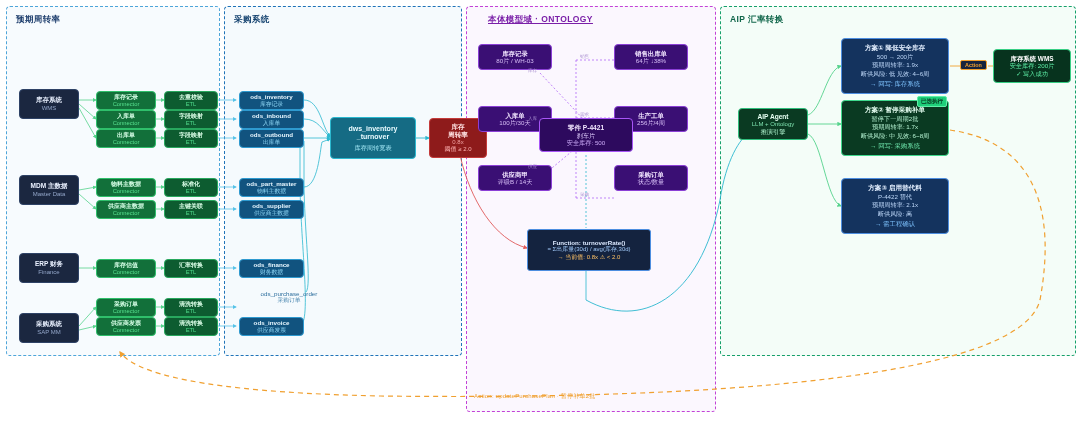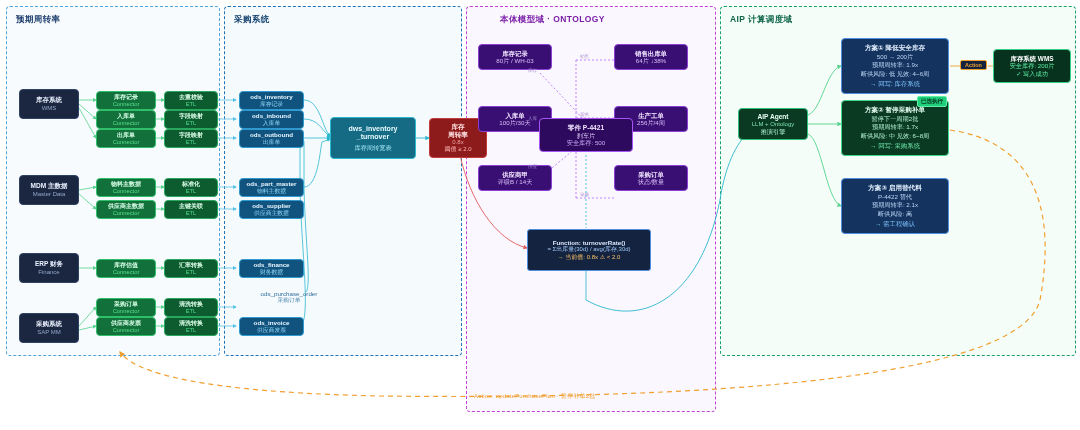--- a/index.html
+++ b/index.html
@@ -8,21 +8,21 @@
 
   
   .domain{position:absolute;border:1.4px dashed;border-radius:4px;}
   .domain-title{position:absolute;font-size:8.5px;font-weight:bold;letter-spacing:.4px;}
 
   #dom-collect{left:6px;top:6px;width:212px;height:348px;border-color:#4ea5d9;background:#f7fbfe;}
   #dom-collect-title{left:16px;top:14px;color:#1f3f6e;}
   #dom-platform{left:224px;top:6px;width:236px;height:348px;border-color:#1f73b8;background:#f5fafd;}
   #dom-platform-title{left:234px;top:14px;color:#12406e;}
   #dom-onto{left:466px;top:6px;width:248px;height:404px;border-color:#c242d6;background:#fbf7fe;}
-  #dom-onto-title{left:500px;top:14px;color:#7a1fa8;}
+  #dom-onto-title{left:488px;top:14px;color:#7a1fa8;text-decoration:underline;}
   #dom-aip{left:720px;top:6px;width:354px;height:348px;border-color:#16a06a;background:#f4fdf8;}
   #dom-aip-title{left:730px;top:14px;color:#10664a;}
 
   
   .node{position:absolute;box-sizing:border-box;border-radius:4px;display:flex;
         flex-direction:column;align-items:center;justify-content:center;
         text-align:center;line-height:1.18;}
   .node .l1{font-weight:bold;}
   .node .l2,.node .l3,.node .l4{font-weight:normal;}
 
@@ -105,21 +105,21 @@
   <div class="domain" id="dom-collect"></div>
   <div class="domain-title" id="dom-collect-title">预期周转率</div>
 
   <div class="domain" id="dom-platform"></div>
   <div class="domain-title" id="dom-platform-title">采购系统</div>
 
   <div class="domain" id="dom-onto"></div>
   <div class="domain-title" id="dom-onto-title">本体模型域 · ONTOLOGY</div>
 
   <div class="domain" id="dom-aip"></div>
-  <div class="domain-title" id="dom-aip-title">AIP 计算调度域</div>
+  <div class="domain-title" id="dom-aip-title">AIP 汇率转换</div>
 
   <svg class="wires">
     <defs>
       <marker id="ag" markerWidth="5" markerHeight="5" refX="4" refY="2.5" orient="auto">
         <path d="M0,0 L5,2.5 L0,5 z" fill="#55d38c"></path>
       </marker>
       <marker id="ab" markerWidth="5" markerHeight="5" refX="4" refY="2.5" orient="auto">
         <path d="M0,0 L5,2.5 L0,5 z" fill="#56c3e8"></path>
       </marker>
       <marker id="at" markerWidth="5" markerHeight="5" refX="4" refY="2.5" orient="auto">

